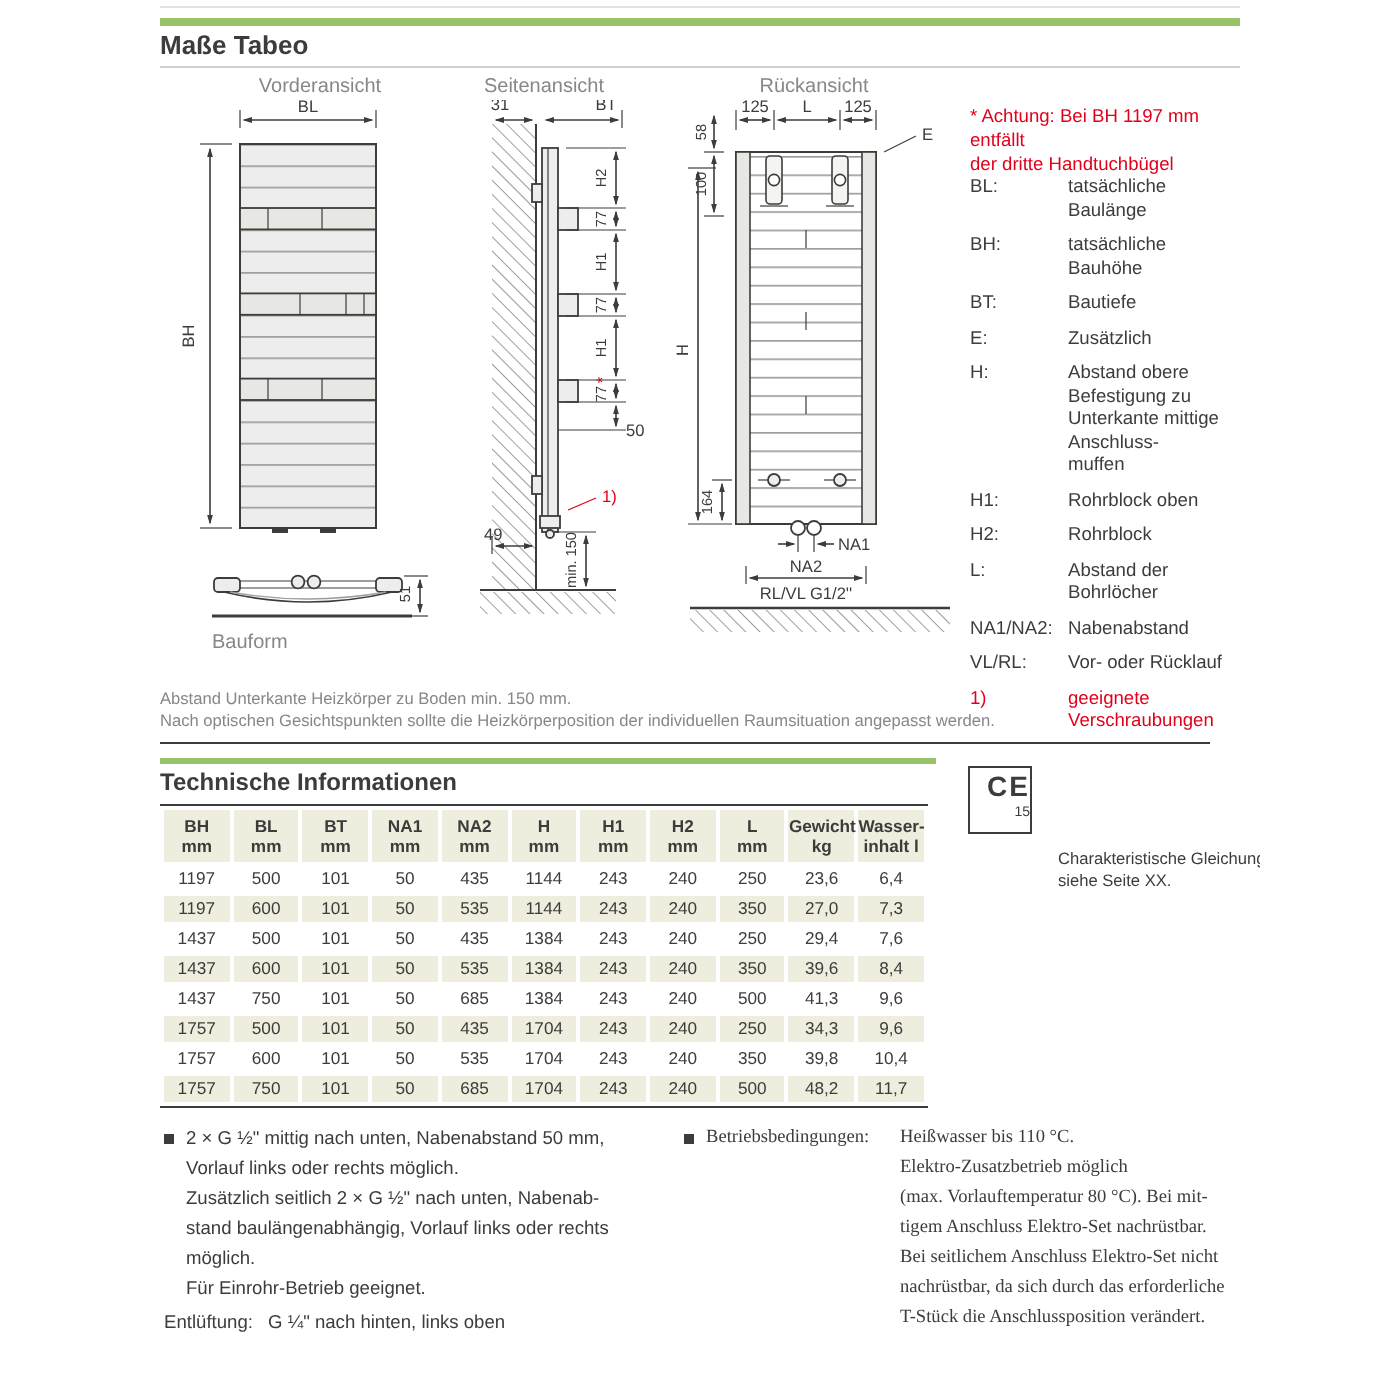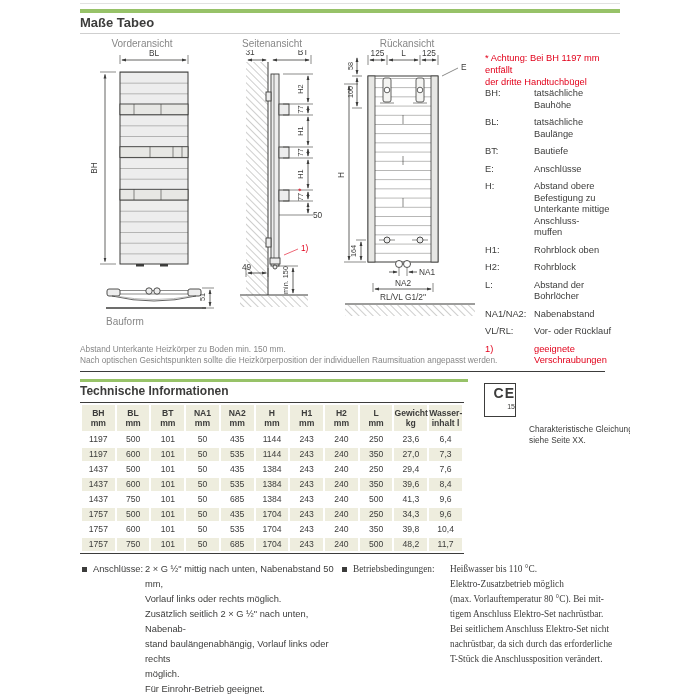--- a/index.html
+++ b/index.html
@@ -57,21 +57,21 @@
 </head>
 <body>
 
 <div class="page">
 
   <div class="abs top-hairline"></div>
   <div class="abs green-bar"></div>
   <div class="abs page-title">Maße Tabeo</div>
   <div class="abs title-rule"></div>
 
-  <div class="abs view-label" style="left:142px">Vorderansicht</div>
+  <div class="abs view-label" style="left:160px">Vorderansicht</div>
   <div class="abs view-label" style="left:272px">Seitenansicht</div>
   <div class="abs view-label" style="left:407px">Rückansicht</div>
 
   <svg class="drawing" width="400" height="290" viewBox="80 50 400 290">
     <defs>
       <marker id="ar" markerWidth="6" markerHeight="6" refX="5" refY="3" orient="auto-start-reverse">
         <path d="M0,1.2 L6,3 L0,4.8 z" fill="#3c3c3b"></path>
       </marker>
       <pattern id="hatch" width="5" height="5" patternUnits="userSpaceOnUse" patternTransform="rotate(-45)">
         <line x1="0" y1="0" x2="0" y2="5" stroke="#9d9d9c" stroke-width="1"></line>
@@ -257,34 +257,34 @@
     </g>
   </svg>
 
   <div class="abs bauform-label">Bauform</div>
 
   <div class="abs legend">
     <div class="red-note">* Achtung: Bei BH 1197 mm entfällt
 der dritte Handtuchbügel</div>
     <div>
         <div class="legend-row">
+          <span class="legend-key">BL:</span>
+          <span class="legend-val">tatsächliche Baulänge</span>
+        </div>
+        <div class="legend-row">
           <span class="legend-key">BH:</span>
           <span class="legend-val">tatsächliche Bauhöhe</span>
         </div>
         <div class="legend-row">
-          <span class="legend-key">BL:</span>
-          <span class="legend-val">tatsächliche Baulänge</span>
-        </div>
-        <div class="legend-row">
           <span class="legend-key">BT:</span>
           <span class="legend-val">Bautiefe</span>
         </div>
         <div class="legend-row">
           <span class="legend-key">E:</span>
-          <span class="legend-val">Anschlüsse</span>
+          <span class="legend-val">Zusätzlich</span>
         </div>
         <div class="legend-row">
           <span class="legend-key">H:</span>
           <span class="legend-val">Abstand obere Befestigung zu
 Unterkante mittige Anschluss-
 muffen</span>
         </div>
         <div class="legend-row">
           <span class="legend-key">H1:</span>
           <span class="legend-val">Rohrblock oben</span>
@@ -458,21 +458,20 @@
   <div class="abs ce-box">
     <span class="ce-mark">CE</span>
     <span class="ce-num">15</span>
   </div>
   <div class="abs ce-note">Charakteristische Gleichung
 siehe Seite XX.</div>
 
   <div class="abs specs specs-left">
       <div class="spec-row">
         <span class="bullet"></span>
-        <span class="spec-label">Anschlüsse:</span>
         <span class="spec-text">2 × G ½" mittig nach unten, Nabenabstand 50 mm,
 Vorlauf links oder rechts möglich.
 Zusätzlich seitlich 2 × G ½" nach unten, Nabenab-
 stand baulängenabhängig, Vorlauf links oder rechts
 möglich.
 Für Einrohr-Betrieb geeignet.</span>
       </div>
       <div class="spec-row">
         <span class="spec-label">Entlüftung:</span>
         <span class="spec-text">G ¼" nach hinten, links oben</span>

